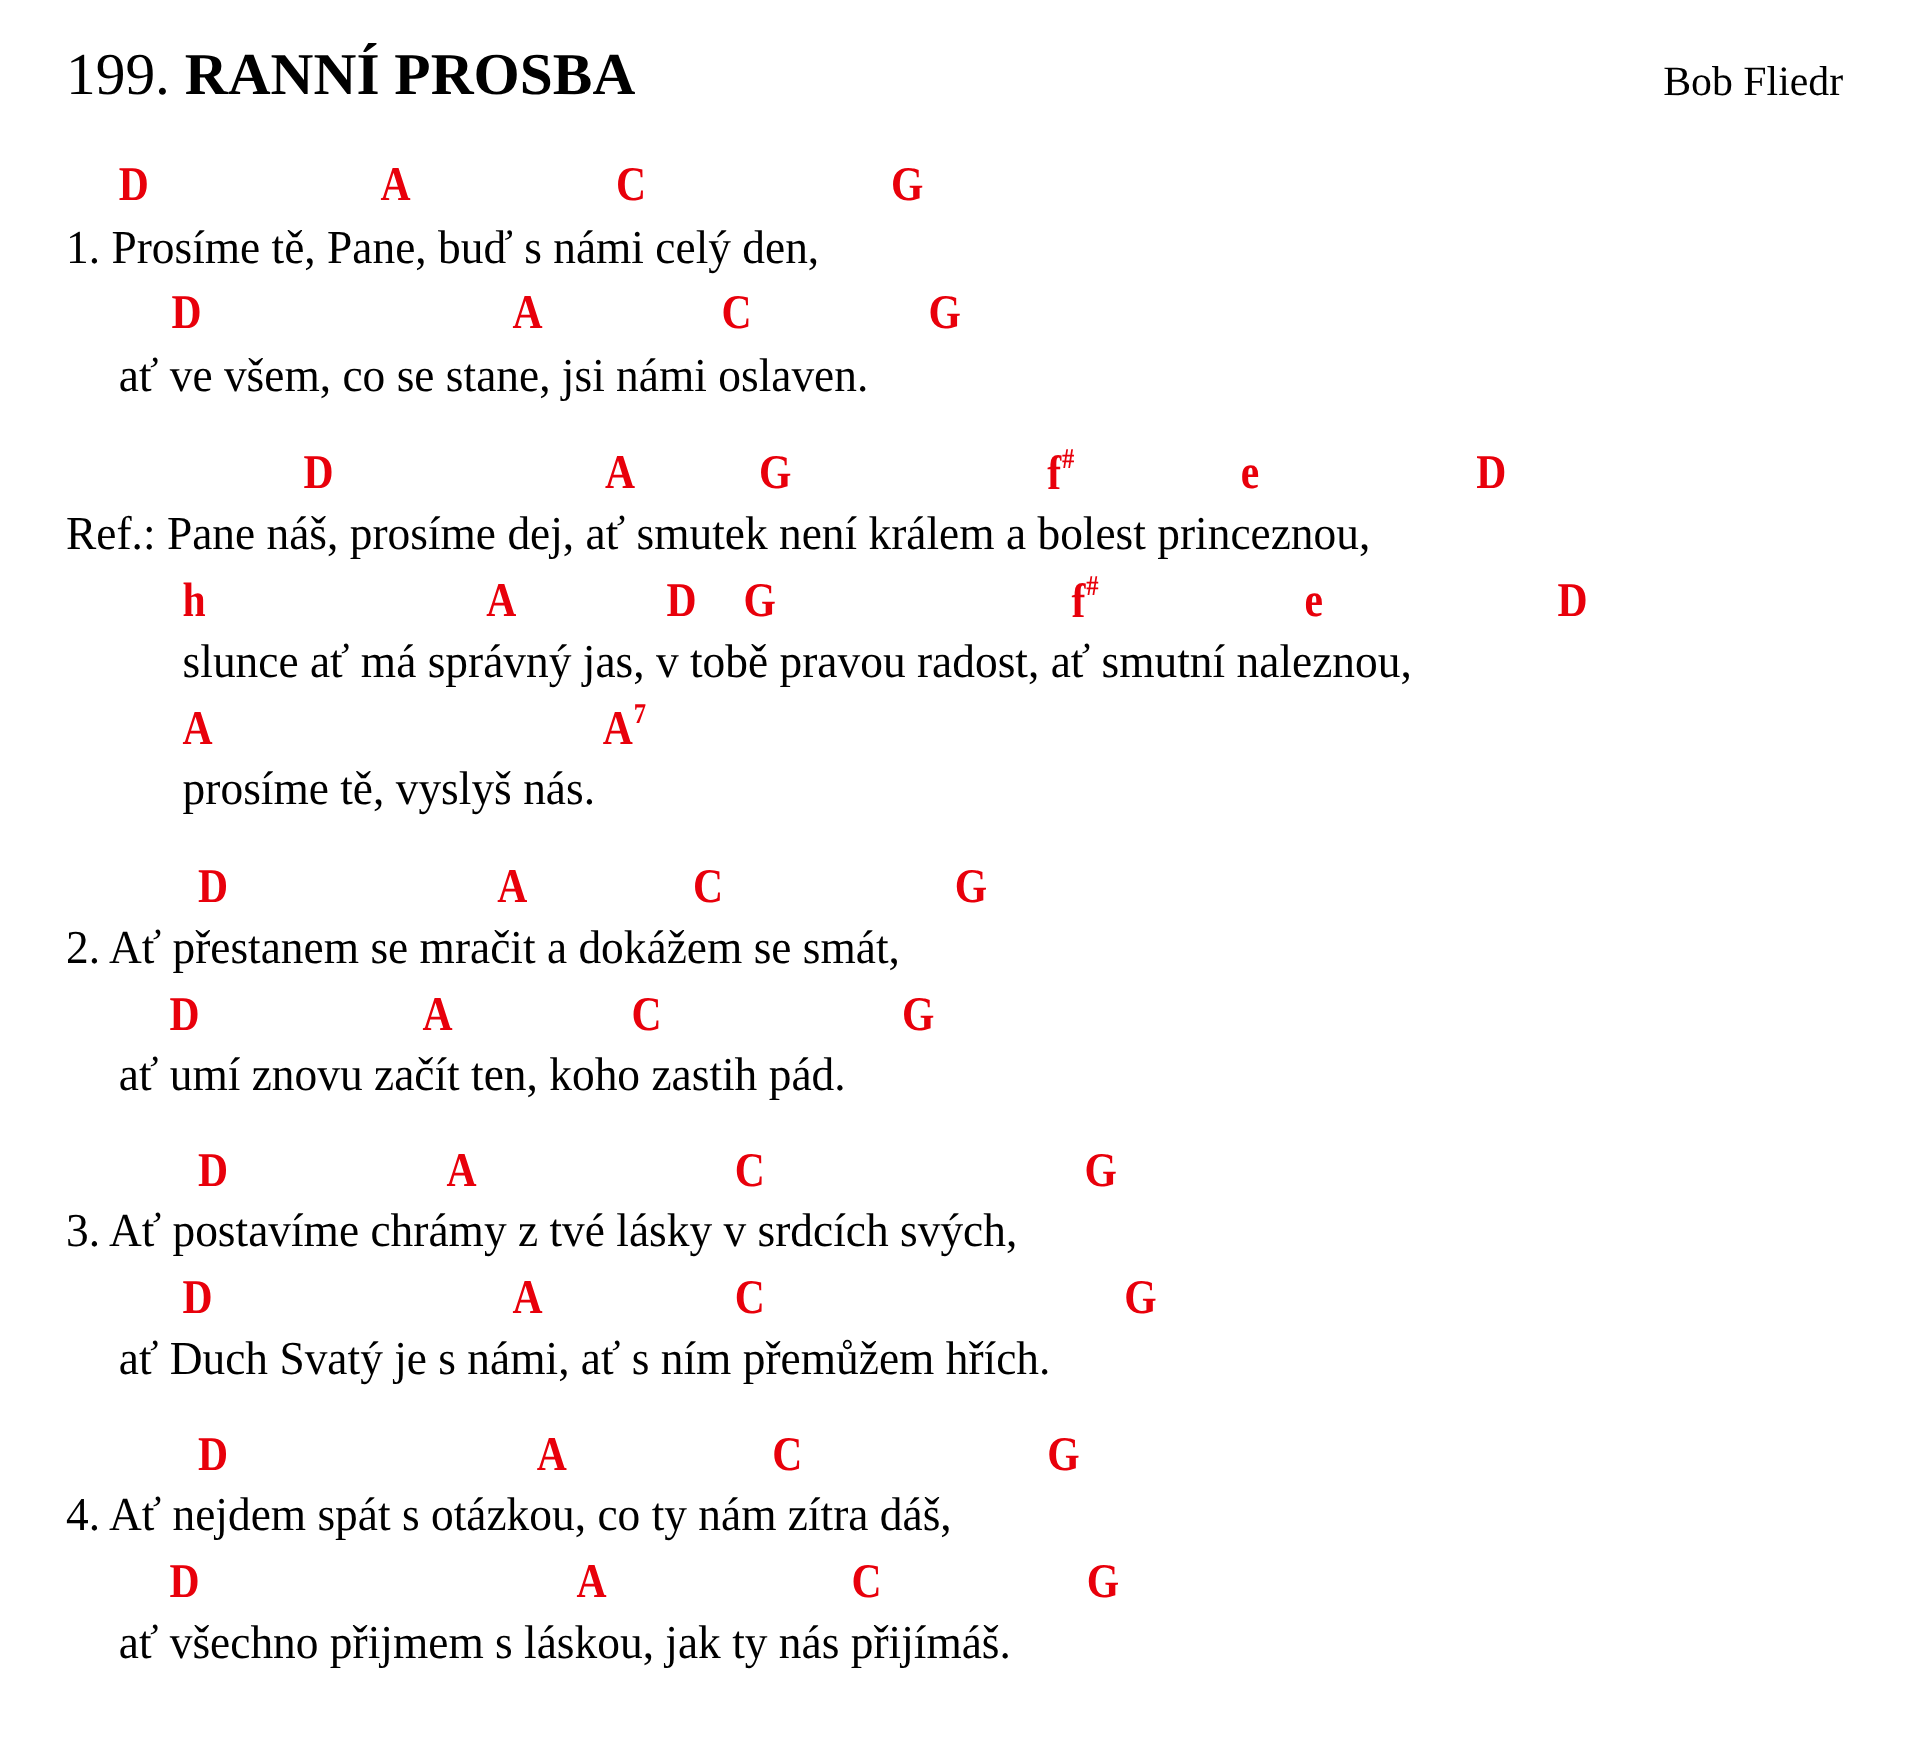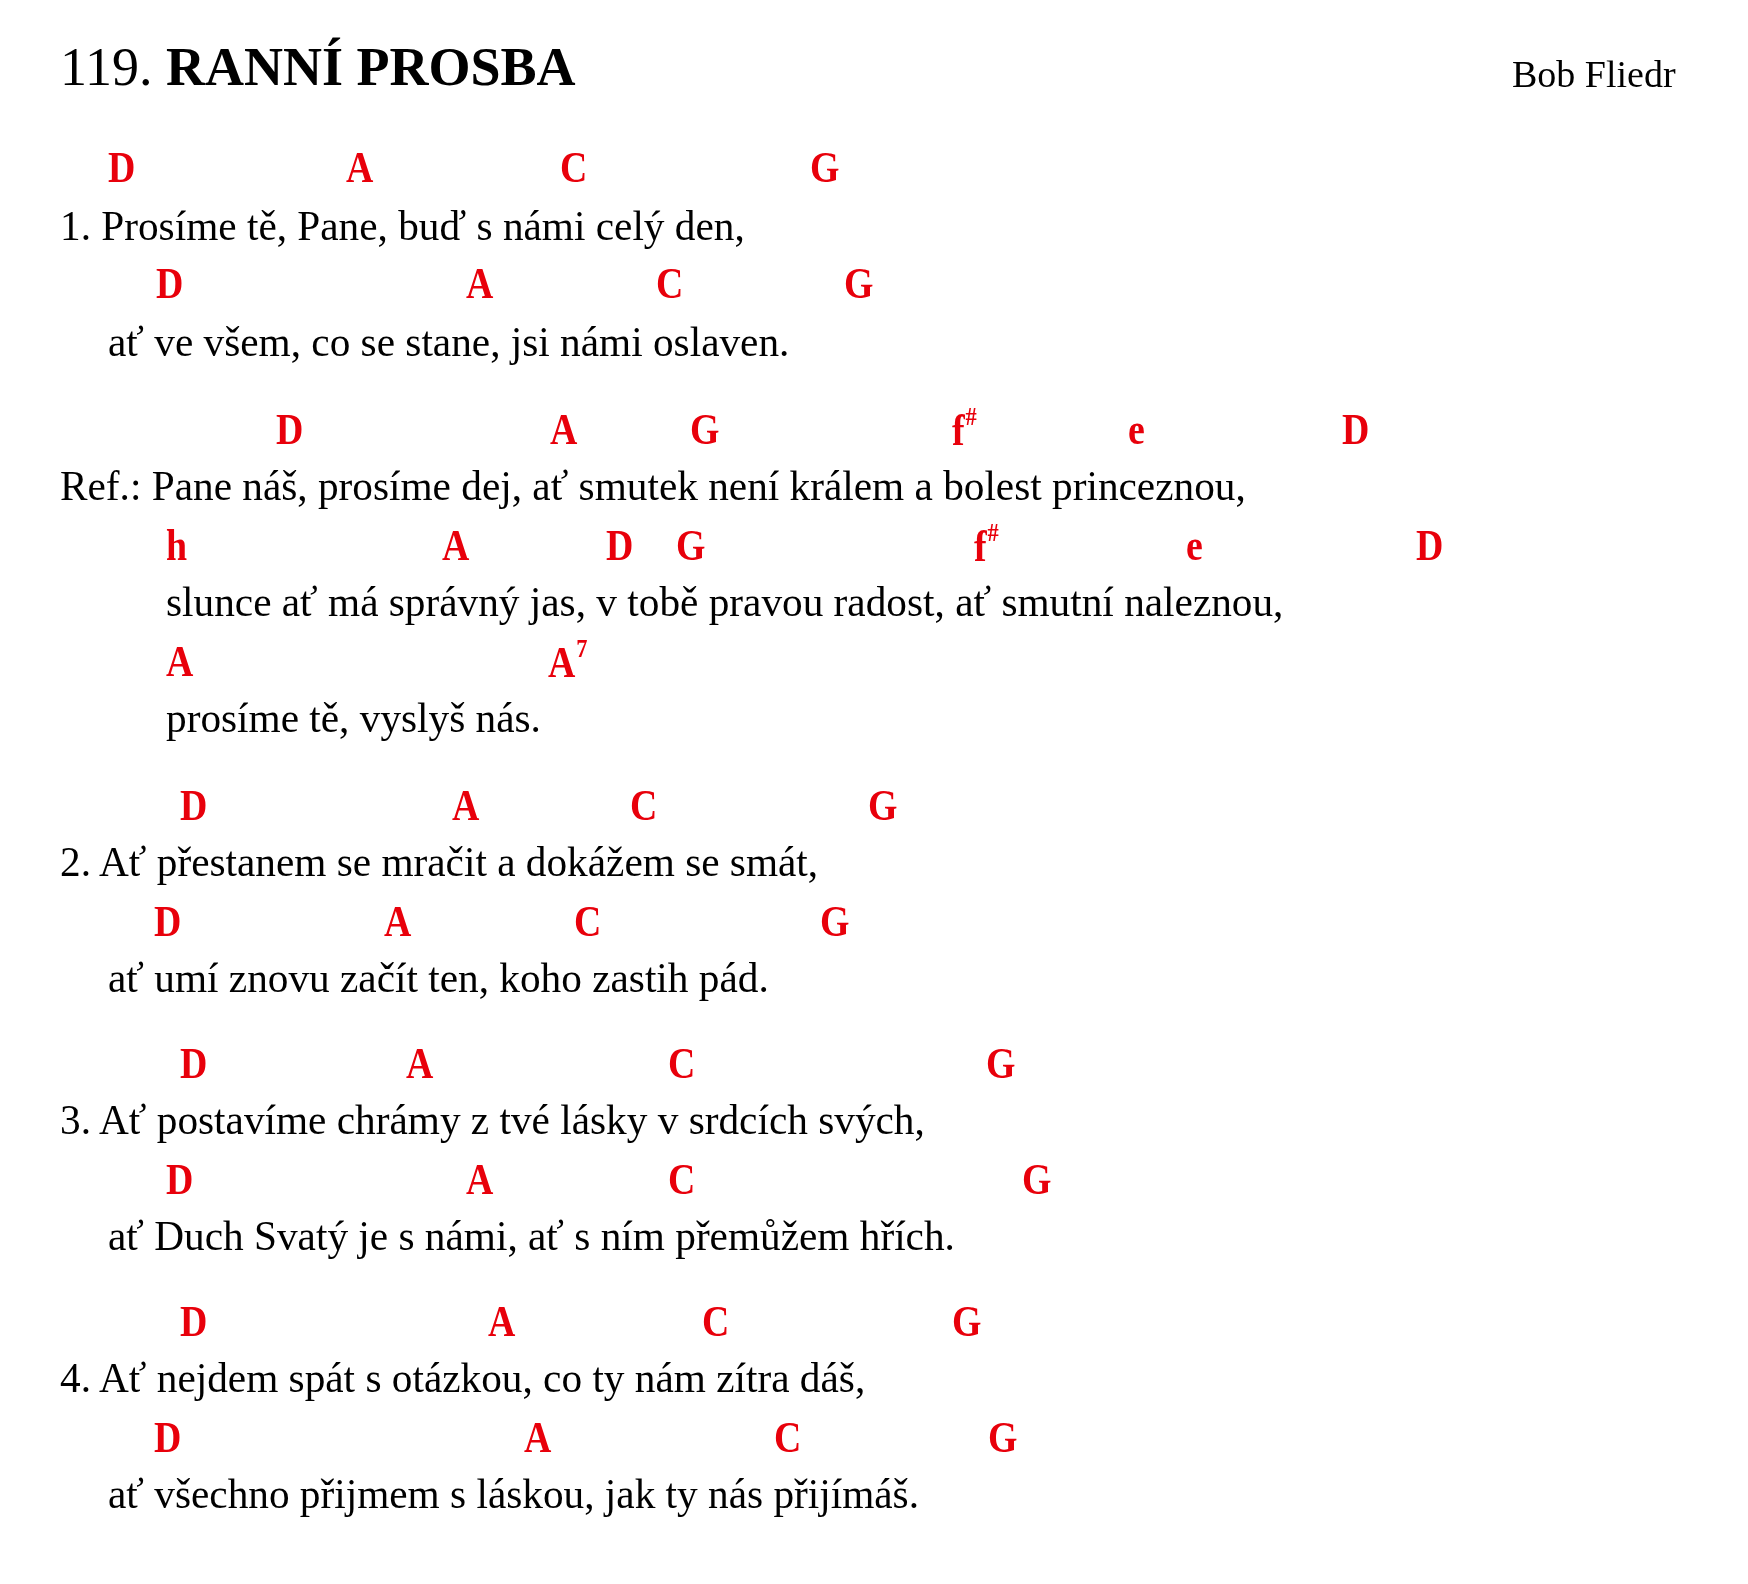--- a/index.html
+++ b/index.html
@@ -12,21 +12,21 @@
              line-height: 1; white-space: nowrap; transform: scaleX(0.86); transform-origin: left top; }
     .chord sup { font-size: 26px; position: relative; top: -4px; margin-left: 1px; }
     .lyric { position: absolute; font-size: 43px; line-height: 1; white-space: nowrap;
              transform: scaleX(0.96); transform-origin: left top; }
   </style>
 </head>
 <body>
 
 <div>
   <div class="title-num">
-    <span>119.</span>
+    <span>199.</span>
     <span class="title-name">RANNÍ PROSBA</span>
   </div>
   <div class="author">Bob Fliedr</div>
 </div>
 
 <div>
   <span class="chord" style="left:108px;top:146px">D</span>
   <span class="chord" style="left:346px;top:146px">A</span>
   <span class="chord" style="left:560px;top:146px">C</span>
   <span class="chord" style="left:810px;top:146px">G</span>

